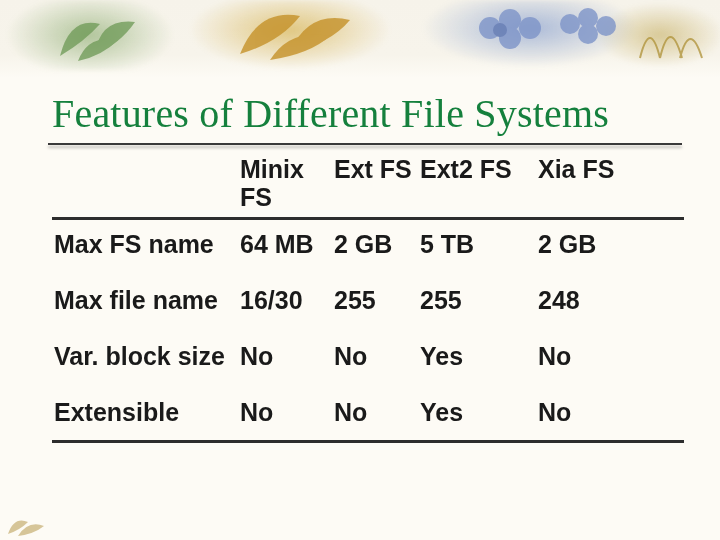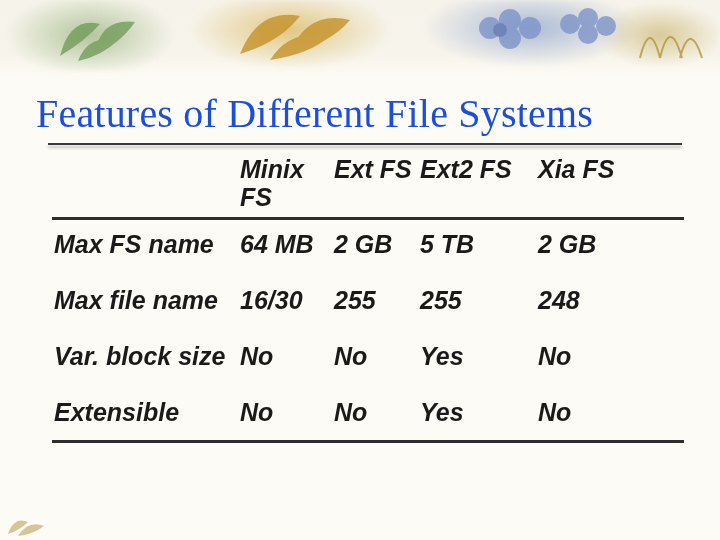--- a/index.html
+++ b/index.html
@@ -25,22 +25,22 @@
       radial-gradient(ellipse 90px 45px at 660px 35px, rgba(180,150,50,0.45), rgba(180,150,50,0) 72%);
     filter: blur(2px);
   }
   .leaf {
     position: absolute;
     opacity: 0.9;
   }
   .title {
     font-family: "Times New Roman", Times, serif;
     font-size: 40px;
-    color: #1d4ed8;
-    padding: 12px 0 6px 36px;
+    color: #15803d;
+    padding: 12px 0 6px 52px;
     letter-spacing: 0.2px;
   }
   .rule {
     margin: 0 38px 0 48px;
     height: 0;
     border-top: 2px solid #3a3a3a;
     box-shadow: 0 3px 3px rgba(0,0,0,0.25);
   }
   .tablewrap {
     padding: 6px 36px 0 52px;
@@ -50,21 +50,20 @@
     border-collapse: collapse;
     font-size: 25px;
     color: #1a1a1a;
   }
   th, td {
     text-align: left;
     font-weight: 700;
     padding: 10px 6px 18px 2px;
     vertical-align: top;
     line-height: 1.12;
-    font-style: italic;
   }
   thead th {
     border-bottom: 3px solid #2d2d2d;
     padding-top: 4px;
     padding-bottom: 6px;
   }
   tbody tr:last-child td {
     border-bottom: 3px solid #2d2d2d;
     padding-bottom: 14px;
   }

